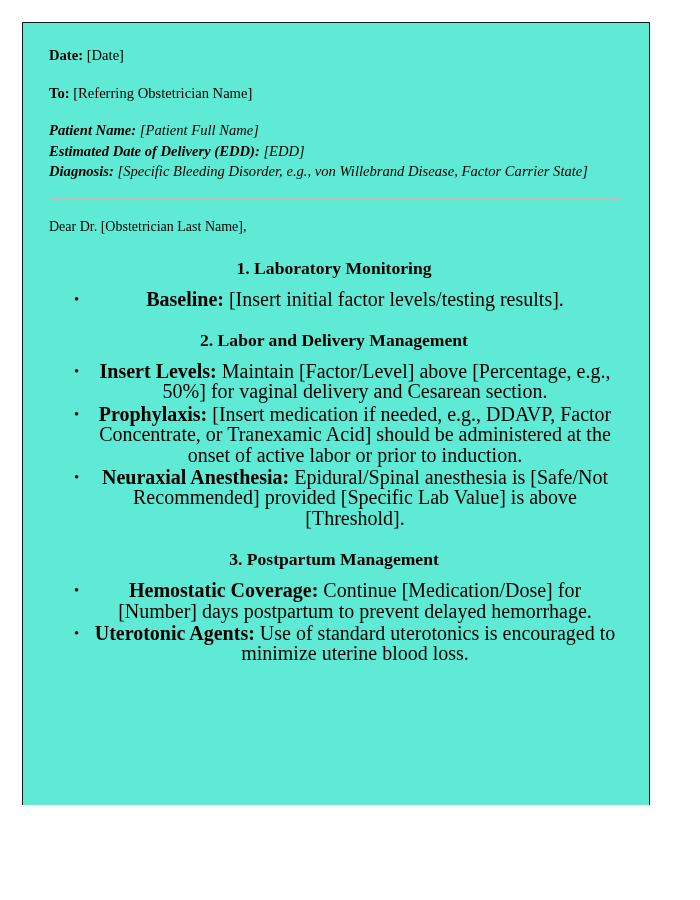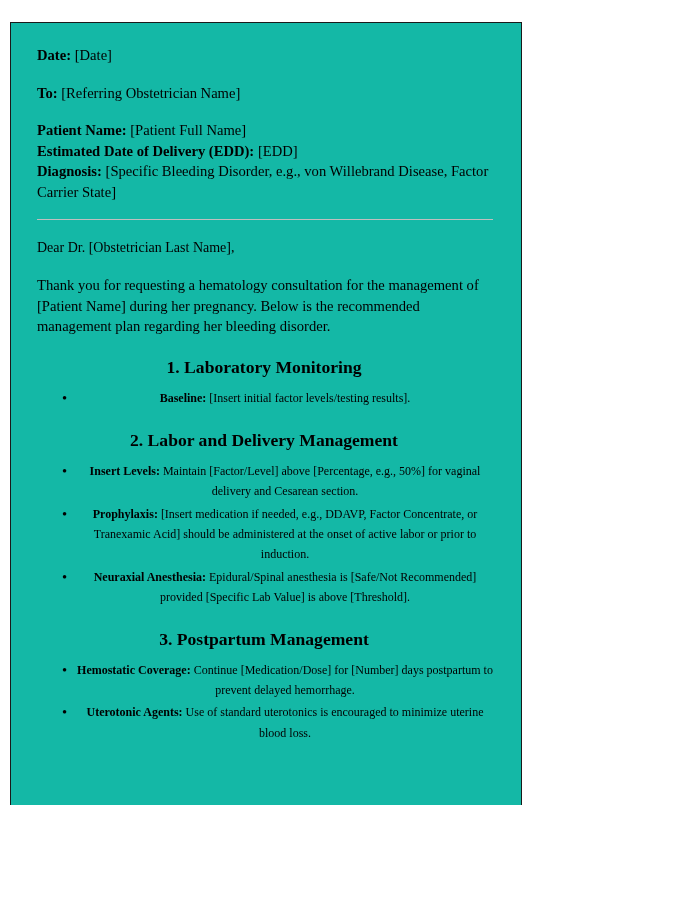--- a/index.html
+++ b/index.html
@@ -12,28 +12,28 @@
     width: 700px;
     height: 900px;
     overflow: hidden;
     font-family: "Liberation Serif", "DejaVu Serif", serif;
     color: #000000;
   }
 
   
   .page {
     position: absolute;
-    left: 10px;
+    left: 22px;
     top: 22px;
-    width: 512px;          
+    width: 628px;          
     height: 783px;         
     box-sizing: border-box;
     border: 1px solid #1a1a1a;
     border-bottom: none;
-    background: #14b8a6;
+    background: #5eead4;
     overflow: hidden;
   }
 
   .page-inner {
     padding: 22px 28px 0 26px;
   }
 
   
   .line {
     font-size: 14.6px;
@@ -42,20 +42,21 @@
   }
   b, .b {
     font-weight: bold;
   }
 
   .block {
     margin: 0 0 17px 0;
   }
   .block.tight {
     margin: 0 0 0 0;
+    font-style: italic;
   }
 
   .field-group .line {
     line-height: 20.6px;
   }
 
   
   .divider {
     border: none;
     border-top: 1px solid #bfbfbf;
@@ -90,21 +91,21 @@
   }
 
   
   ul.bullets {
     margin: 0 0 0 0;
     padding: 0 0 0 40px;
     list-style: none;
   }
   ul.bullets > li {
     position: relative;
-    font-size: 12px;
+    font-size: 20px;
     line-height: 20.4px;
     margin: 0 0 2px 0;
     padding-left: 0;
   }
   ul.bullets > li::before {
     content: "\2022";
     position: absolute;
     left: -15px;
     top: 0;
     font-size: 14.6px;
@@ -128,21 +129,20 @@
     <div class="block tight field-group" id="patient-block">
         <div class="line"><b>Patient Name:</b><span> [Patient Full Name]</span></div>
         <div class="line"><b>Estimated Date of Delivery (EDD):</b><span> [EDD]</span></div>
         <div class="line"><b>Diagnosis:</b><span> [Specific Bleeding Disorder, e.g., von Willebrand Disease, Factor Carrier State]</span></div>
       </div>
 
     <hr class="divider">
 
     <div class="salutation">Dear Dr. [Obstetrician Last Name],</div>
 
-    <div class="intro">Thank you for requesting a hematology consultation for the management of [Patient Name] during her pregnancy. Below is the recommended management plan regarding her bleeding disorder.</div>
 
     <div id="sections-container">
         <div class="section">
           <div class="section-heading">1. Laboratory Monitoring</div>
           <ul class="bullets">
             <li><b>Baseline:</b><span> [Insert initial factor levels/testing results].</span></li>
           </ul>
         </div>
         <div class="section">
           <div class="section-heading">2. Labor and Delivery Management</div>

